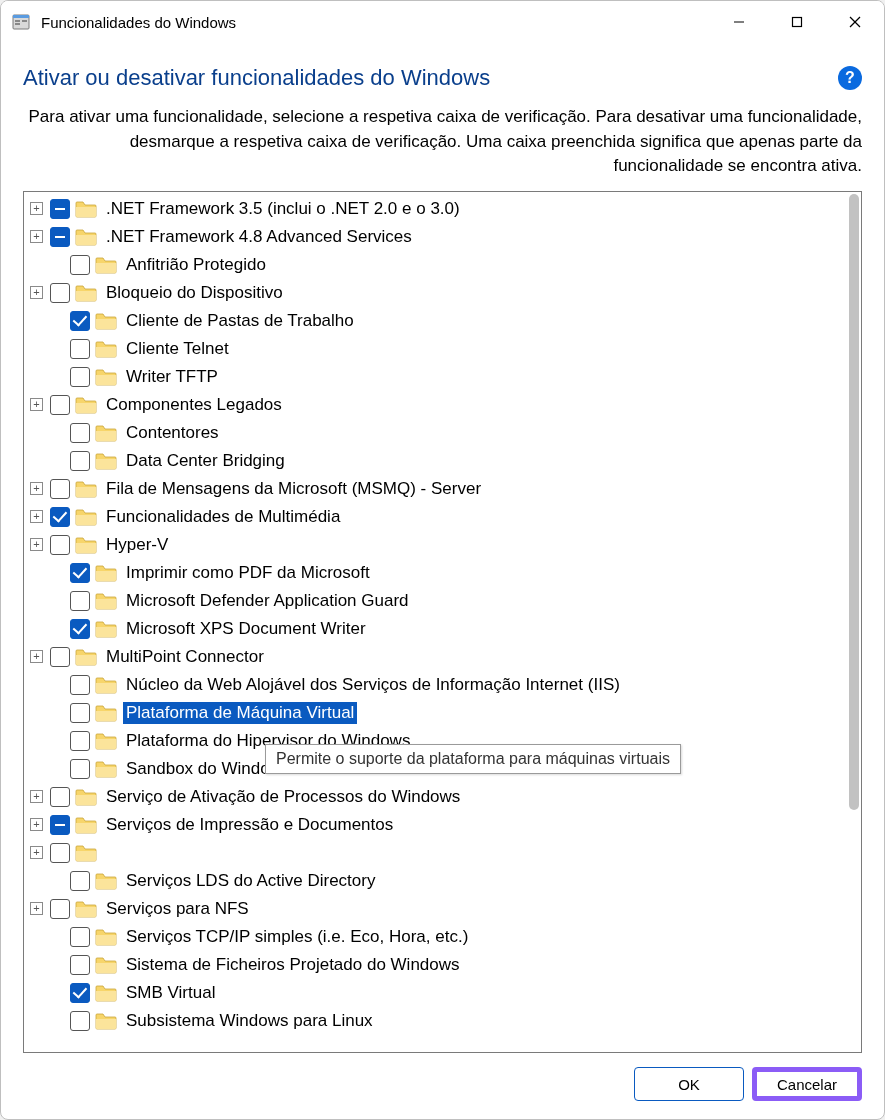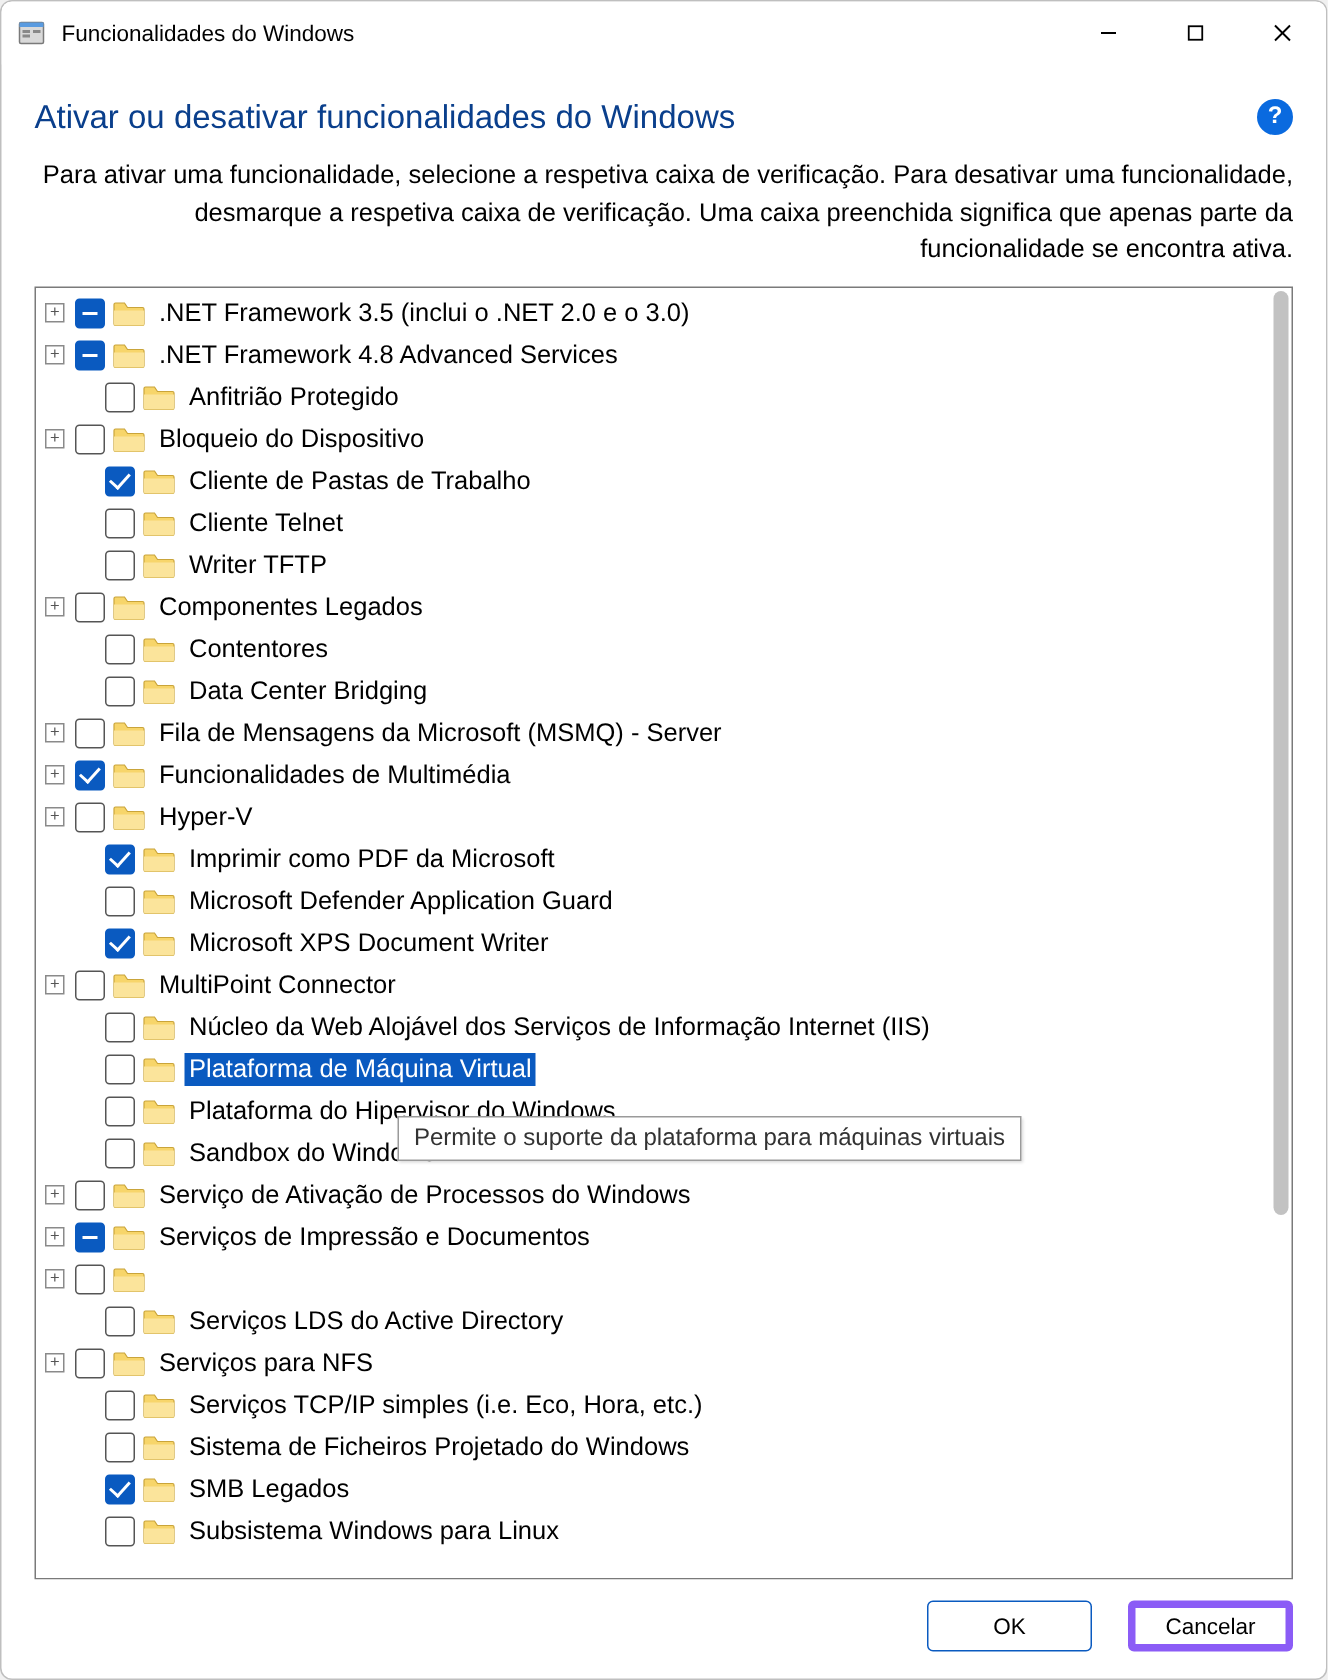--- a/index.html
+++ b/index.html
@@ -177,21 +177,21 @@
     padding: 5px 10px;
     font-size: 16px;
     color: #333;
     white-space: nowrap;
     z-index: 10;
     box-shadow: 1px 1px 2px rgba(0,0,0,0.15);
   }
   .button-bar {
     display: flex;
     justify-content: flex-end;
-    gap: 24px;
+    gap: 8px;
     padding: 14px 22px 18px 0;
   }
   .btn {
     min-width: 110px;
     height: 34px;
     border: 5px solid #8b5cf6;
     background: #fff;
     border-radius: 4px;
     font-size: 15px;
     cursor: pointer;
@@ -514,21 +514,21 @@
             <span class="item-label">Sistema de Ficheiros Projetado do Windows</span>
           </div>
           <div class="tree-item">
             <div class="expander-spacer"></div>
             <div class="indent-spacer"></div>
             <div class="checkbox checked"></div>
             <svg class="folder-icon" viewBox="0 0 22 18">
   <path d="M1 3 L1 16 Q1 17 2 17 L20 17 Q21 17 21 16 L21 6 Q21 5 20 5 L10 5 L8 2 L2 2 Q1 2 1 3 Z" fill="#f7d56a" stroke="#c9a43a" stroke-width="0.8"></path>
   <path d="M1 7 L21 7 L21 16 Q21 17 20 17 L2 17 Q1 17 1 16 Z" fill="#fbe49b"></path>
 </svg>
-            <span class="item-label">SMB Legados</span>
+            <span class="item-label">SMB Virtual</span>
           </div>
           <div class="tree-item">
             <div class="expander-spacer"></div>
             <div class="indent-spacer"></div>
             <div class="checkbox"></div>
             <svg class="folder-icon" viewBox="0 0 22 18">
   <path d="M1 3 L1 16 Q1 17 2 17 L20 17 Q21 17 21 16 L21 6 Q21 5 20 5 L10 5 L8 2 L2 2 Q1 2 1 3 Z" fill="#f7d56a" stroke="#c9a43a" stroke-width="0.8"></path>
   <path d="M1 7 L21 7 L21 16 Q21 17 20 17 L2 17 Q1 17 1 16 Z" fill="#fbe49b"></path>
 </svg>
             <span class="item-label">Subsistema Windows para Linux</span>

